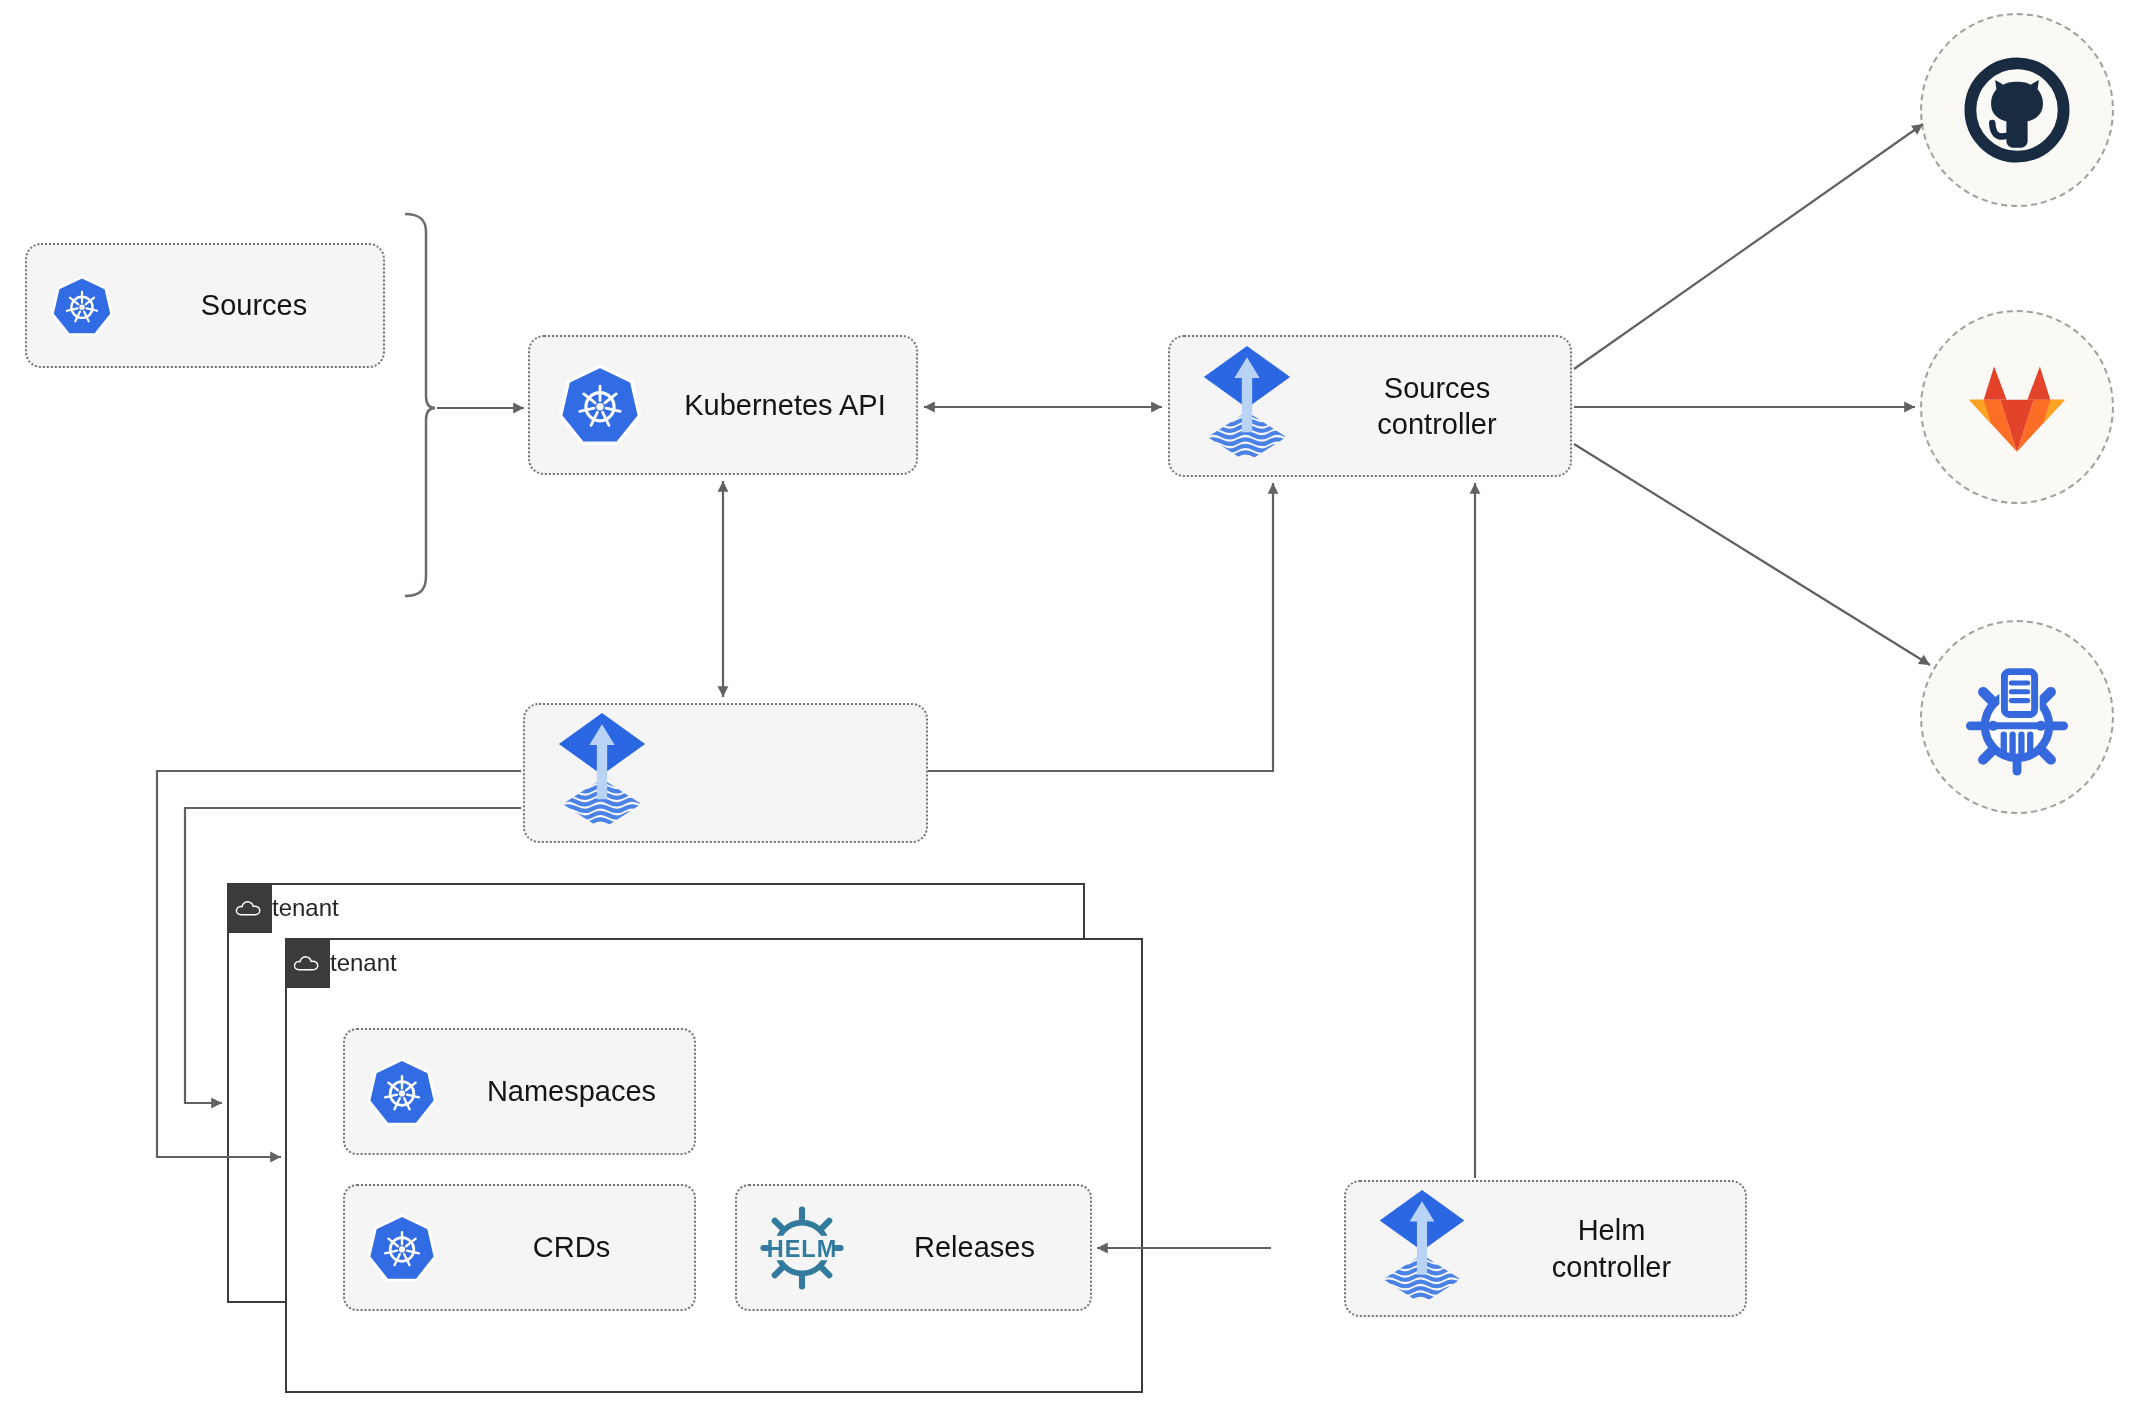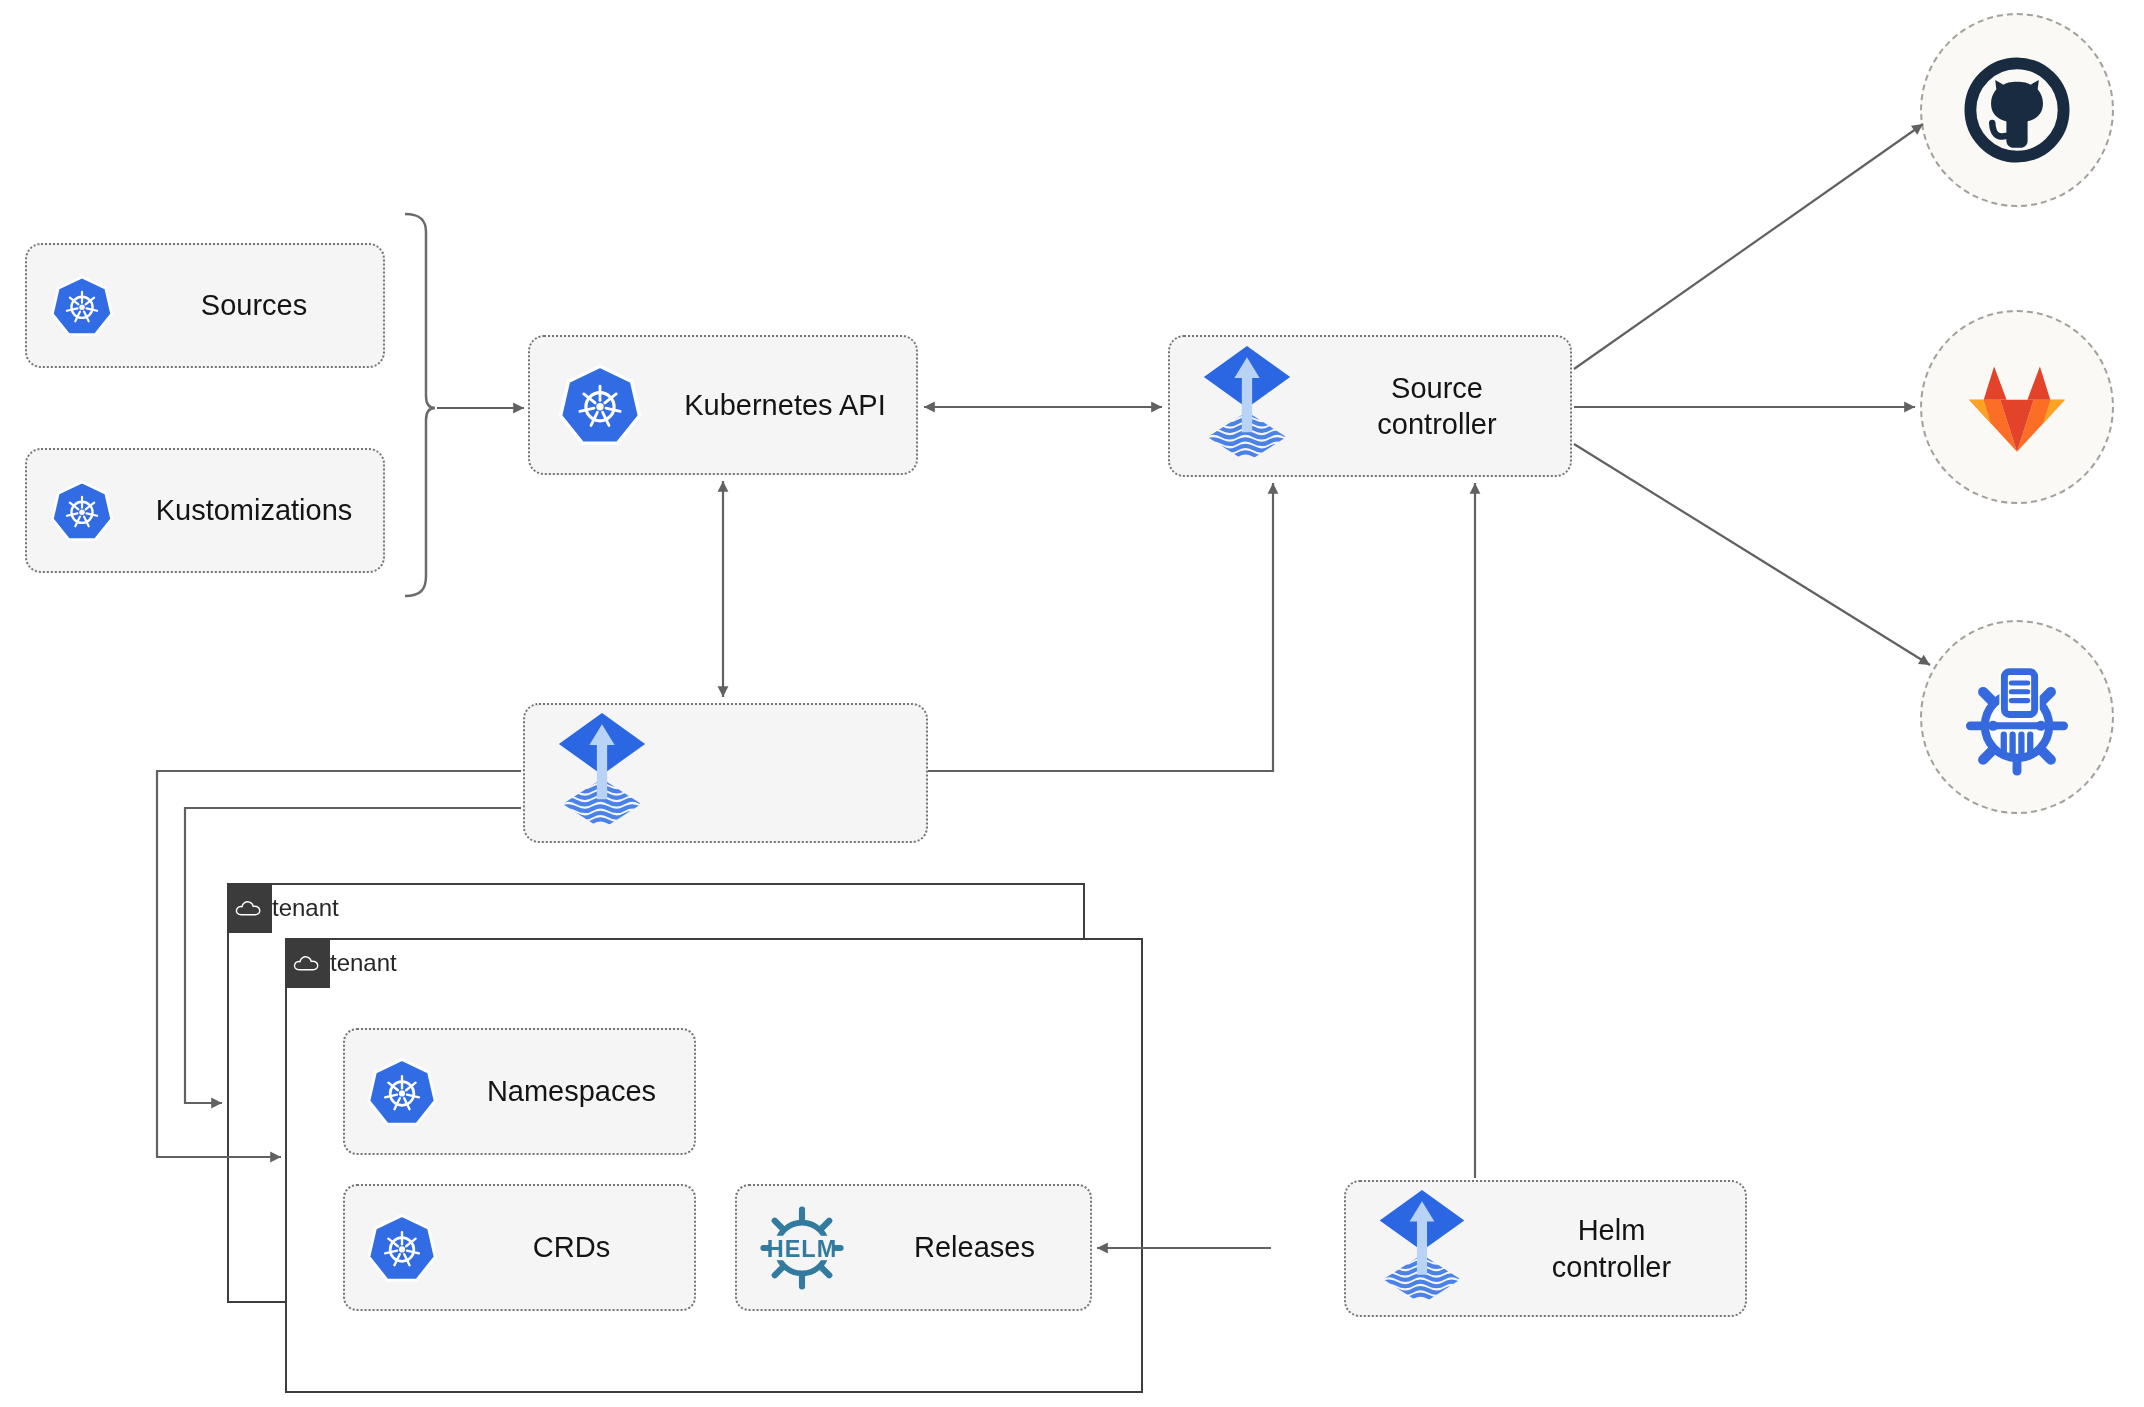--- a/index.html
+++ b/index.html
@@ -153,46 +153,38 @@
 
   <div class="node" style="left:25px;top:243px;width:360px;height:125px;padding-left:22px;">
     <span class="ic">
       <svg width="66" height="66">
           <use href="#ic-k8s"></use>
         </svg>
     </span>
     <span class="node-label">Sources</span>
   </div>
 
-  <div class="node" style="left:25px;top:448px;width:360px;height:125px;padding-left:22px;">
-    <span class="ic">
-      <svg width="66" height="66">
-          <use href="#ic-k8s"></use>
-        </svg>
-    </span>
-    <span class="node-label">Kustomizations</span>
-  </div>
 
   <div class="node" style="left:528px;top:335px;width:390px;height:140px;padding-left:26px;">
     <span class="ic">
       <svg width="88" height="88">
           <use href="#ic-k8s"></use>
         </svg>
     </span>
     <span class="node-label">Kubernetes API</span>
   </div>
 
   <div class="node" style="left:1168px;top:335px;width:404px;height:142px;padding-left:30px;">
     <span class="ic">
       <svg width="94" height="120">
           <use href="#ic-flux"></use>
         </svg>
     </span>
     <span class="node-label">
-      <span class="wrap2" style="display:block;max-width:160px;">Source controller</span>
+      <span class="wrap2" style="display:block;max-width:160px;">Sources controller</span>
     </span>
   </div>
 
   <div class="node" style="left:523px;top:703px;width:405px;height:140px;padding-left:30px;">
     <span class="ic">
       <svg width="94" height="120">
           <use href="#ic-flux"></use>
         </svg>
     </span>
   </div>

